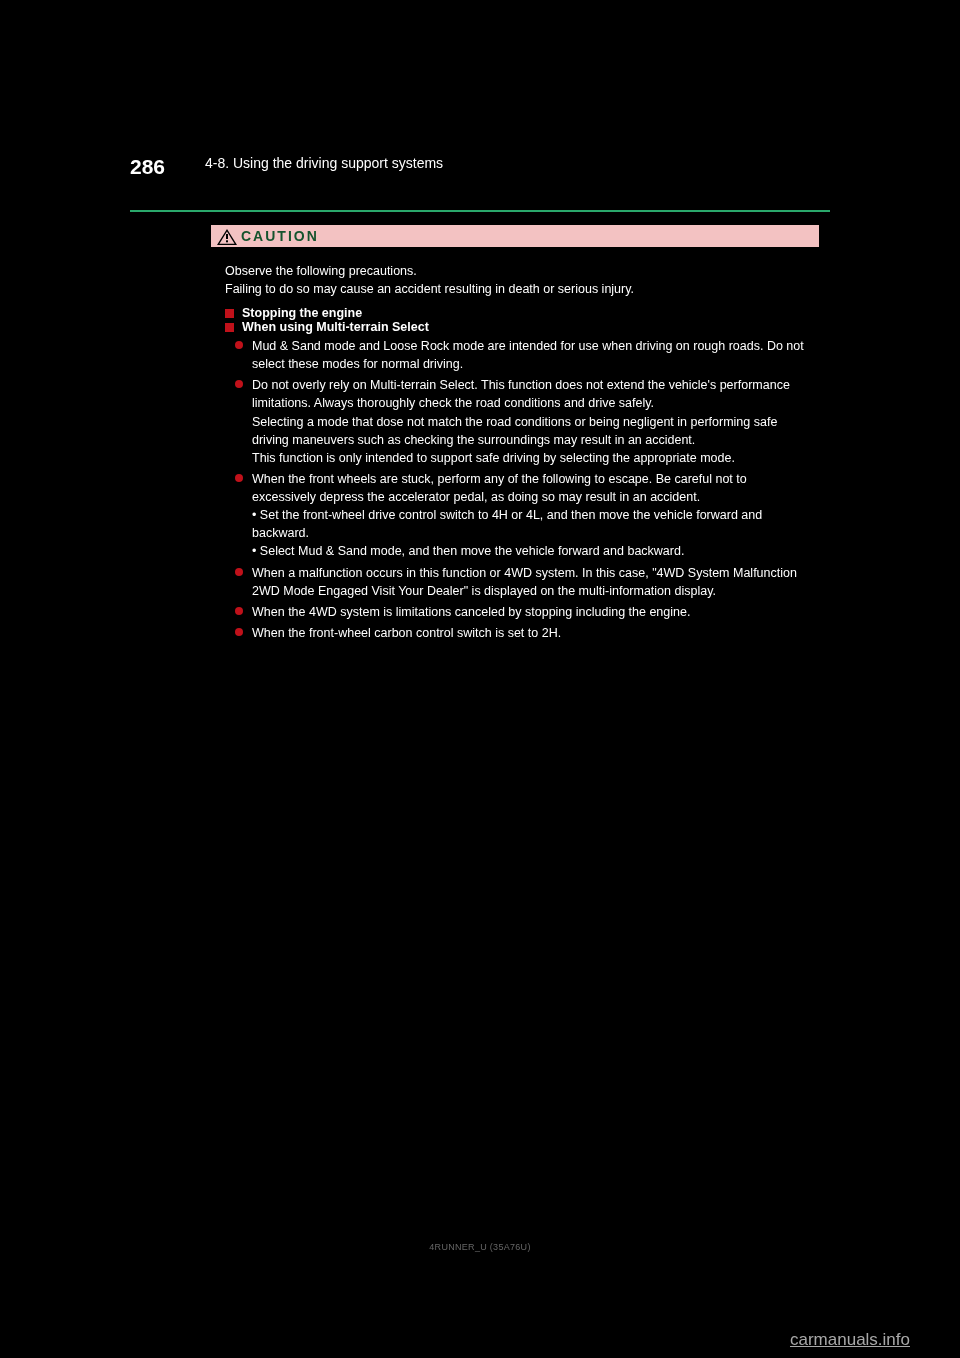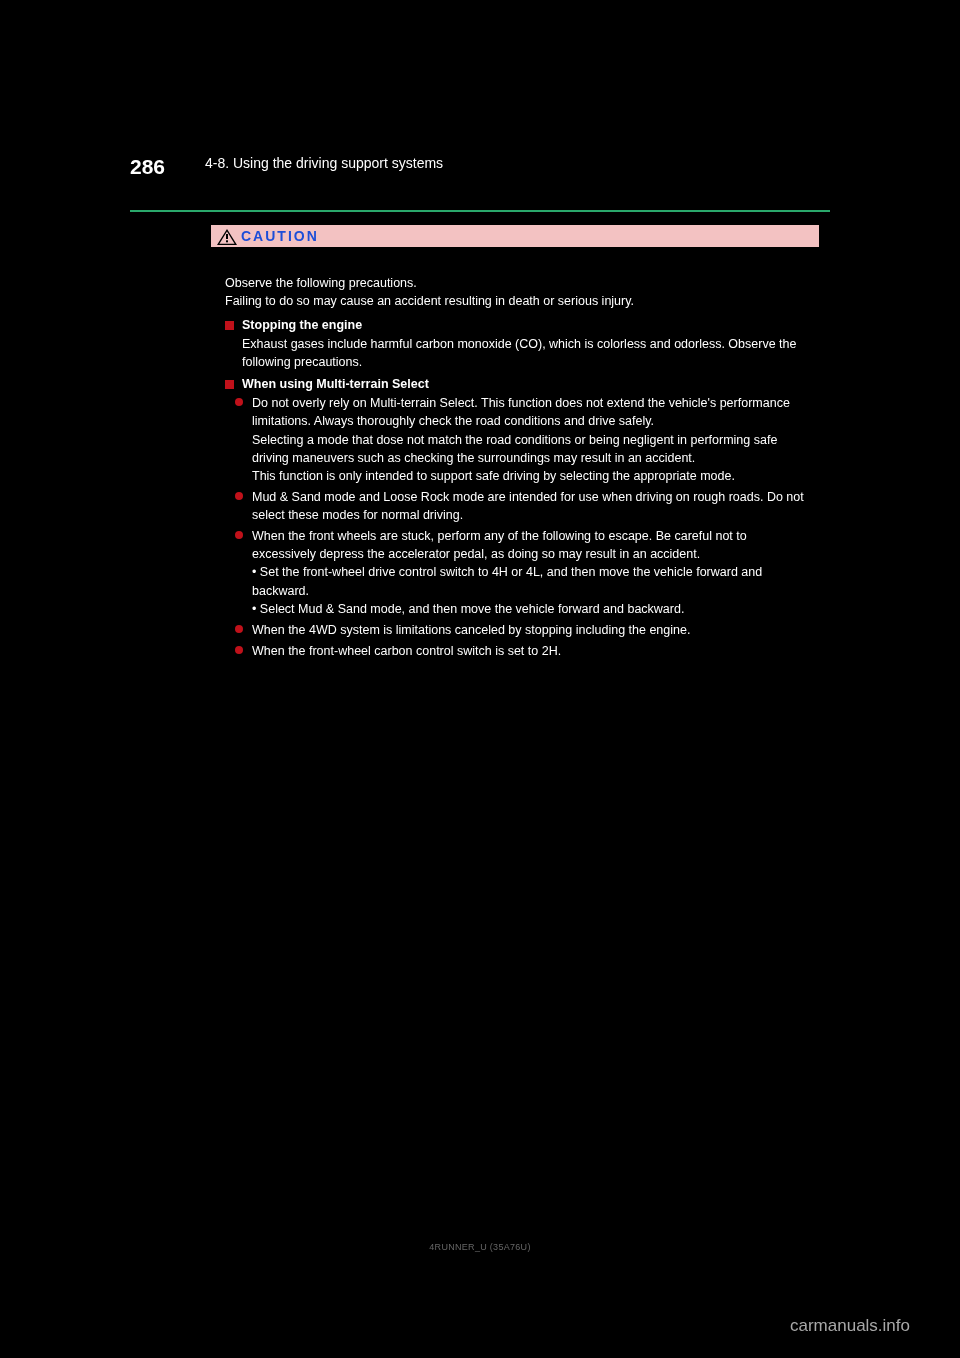--- a/index.html
+++ b/index.html
@@ -22,31 +22,31 @@
     }
     .green-rule {
       border: none; border-top: 2px solid #2aa86b;
       margin: 60px 0 12px 0;
     }
     .caution-box {
       margin-left: 80px; margin-right: 10px;
       border: 1px solid #000;
     }
     .caution-head {
-      background: #f3c2c2; color: #1d4ed8;
+      background: #f3c2c2; color: #14532d;
       display: flex; align-items: center;
       padding: 3px 6px;
     }
     .warn-icon {
       width: 18px; height: 14px; position: relative;
       display: inline-block; margin-right: 6px;
     }
     .warn-icon svg{display:block}
     .caution-title { font-size: 14px; font-weight: bold; letter-spacing: 2px; }
-    .caution-body { padding: 28px 14px 14px 14px; }
+    .caution-body { padding: 16px 14px 14px 14px; }
     .lead { font-size: 12.5px; line-height: 1.4; margin-bottom: 8px; }
     .sect {
       display: flex; align-items: flex-start; 
     }
     .red-sq {
       width: 9px; height: 9px; background: #c0111a;
       flex: 0 0 9px; margin-top: 3px; margin-right: 8px;
     }
     .sect-title { font-size: 12.5px; font-weight: bold; }
     .sect-text { font-size: 12.5px; line-height: 1.45; margin: 3px 0 6px 17px; }
@@ -54,22 +54,22 @@
     .red-dot {
       width: 8px; height: 8px; border-radius: 50%;
       background: #c0111a; flex: 0 0 8px; margin-top: 4px; margin-right: 9px;
     }
     .bullet-text { font-size: 12.5px; line-height: 1.45; flex: 1; }
     .footer-code {
       position: absolute; bottom: 106px; left: 50%;
       transform: translateX(-50%); font-size: 9px; color: #666; letter-spacing:0.3px;
     }
     .watermark {
-      position: absolute; bottom: 22px; right: 50px;
-      font-size: 17px; color: #a8a8a8;
+      position: absolute; bottom: 8px; right: 50px;
+      font-size: 17px; color: #a8a8a8; text-decoration: underline;
     }
   </style>
 </head>
 <body>
 
 <div class="page">
   <div class="page-num">286</div>
   <div class="section-header">4-8. Using the driving support systems</div>
   <hr class="green-rule">
 
@@ -87,42 +87,45 @@
     </div>
 
     <div class="caution-body">
       <div class="lead" style="white-space:pre-line">Observe the following precautions.
 Failing to do so may cause an accident resulting in death or serious injury.</div>
 
       <div class="sect">
         <span class="red-sq"></span>
         <span class="sect-title">Stopping the engine</span>
       </div>
-      <div class="sect-text">Exhaust gases include harmful carbon monoxide (CO), which is colorless and odorless. Observe the following precautions.</div>
 
       <div class="sect">
         <span class="red-sq"></span>
         <span class="sect-title">When using Multi-terrain Select</span>
       </div>
 
       <div class="bullet">
         <span class="red-dot"></span>
+        <span class="bullet-text">Mud &amp; Sand mode and Loose Rock mode are intended for use when driving on rough roads. Do not select these modes for normal driving.</span>
+      </div>
+      <div class="bullet">
+        <span class="red-dot"></span>
         <span class="bullet-text" style="white-space:pre-line">Do not overly rely on Multi-terrain Select. This function does not extend the vehicle's performance limitations. Always thoroughly check the road conditions and drive safely.
 Selecting a mode that dose not match the road conditions or being negligent in performing safe driving maneuvers such as checking the surroundings may result in an accident.
 This function is only intended to support safe driving by selecting the appropriate mode.</span>
       </div>
       <div class="bullet">
         <span class="red-dot"></span>
-        <span class="bullet-text">Mud &amp; Sand mode and Loose Rock mode are intended for use when driving on rough roads. Do not select these modes for normal driving.</span>
+        <span class="bullet-text" style="white-space:pre-line">When the front wheels are stuck, perform any of the following to escape. Be careful not to excessively depress the accelerator pedal, as doing so may result in an accident.
+• Set the front-wheel drive control switch to 4H or 4L, and then move the vehicle forward and backward.
+• Select Mud &amp; Sand mode, and then move the vehicle forward and backward.</span>
       </div>
       <div class="bullet">
         <span class="red-dot"></span>
-        <span class="bullet-text" style="white-space:pre-line">When the front wheels are stuck, perform any of the following to escape. Be careful not to excessively depress the accelerator pedal, as doing so may result in an accident.
-• Set the front-wheel drive control switch to 4H or 4L, and then move the vehicle forward and backward.
-• Select Mud &amp; Sand mode, and then move the vehicle forward and backward.</span>
+        <span class="bullet-text">When a malfunction occurs in this function or 4WD system. In this case, "4WD System Malfunction 2WD Mode Engaged Visit Your Dealer" is displayed on the multi-information display.</span>
       </div>
       <div class="bullet">
         <span class="red-dot"></span>
         <span class="bullet-text">When the 4WD system is limitations canceled by stopping including the engine.</span>
       </div>
       <div class="bullet">
         <span class="red-dot"></span>
         <span class="bullet-text">When the front-wheel carbon control switch is set to 2H.</span>
       </div>
 

